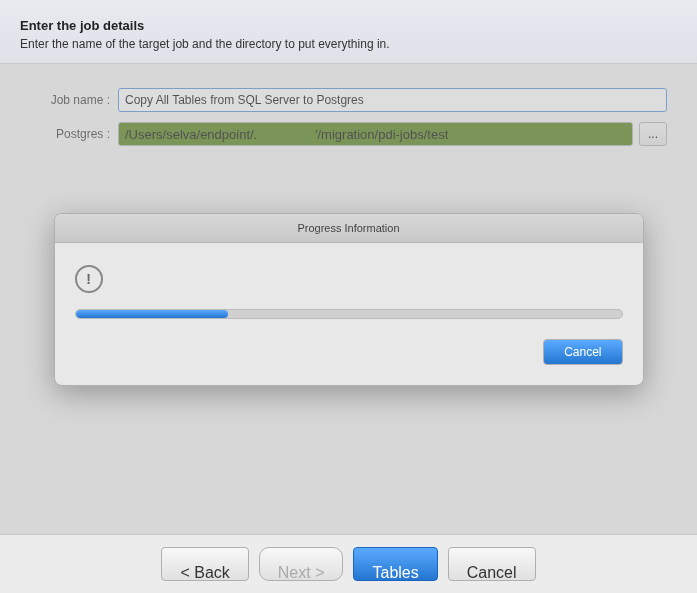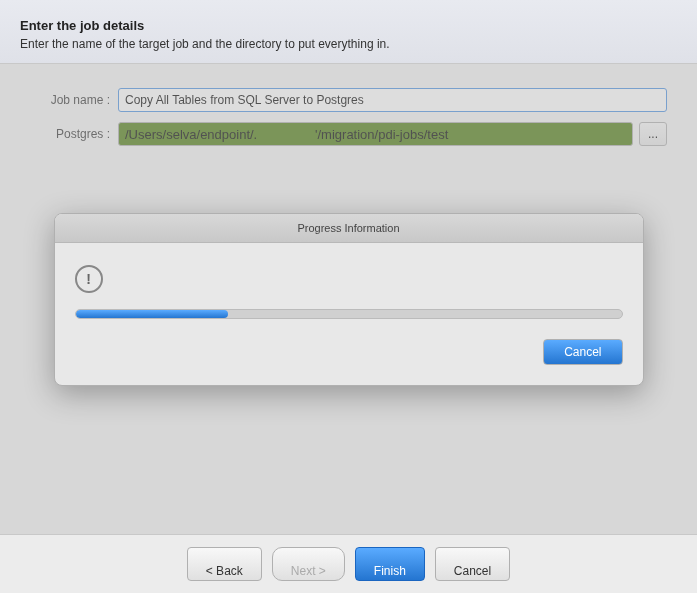--- a/index.html
+++ b/index.html
@@ -204,21 +204,21 @@
       align-items: center;
       gap: 10px;
     }
 
     .footer-btn {
       height: 28px;
       padding: 16px 18px;
       border: 1px solid #b0b0b0;
       border-radius: 4px;
       background: linear-gradient(180deg, #f8f8f8 0%, #e0e0e0 100%);
-      font-size: 12px;
+      font-size: 16px;
       cursor: pointer;
       color: #333;
     }
 
     .footer-btn:disabled {
       color: #aaa;
       cursor: default;
       border-radius: 10px;
     }
 
@@ -273,16 +273,16 @@
             <button class="cancel-btn-dialog">Cancel</button>
           </div>
         </div>
       </div>
     </div>
   </div>
 
   <div class="footer-section">
     <button class="footer-btn">&lt; Back</button>
     <button class="footer-btn" disabled="">Next &gt;</button>
-    <button class="footer-btn footer-btn-primary">Finish</button>
+    <button class="footer-btn footer-btn-primary">Tables</button>
     <button class="footer-btn">Cancel</button>
   </div>
 </div>
 
 </body></html>

